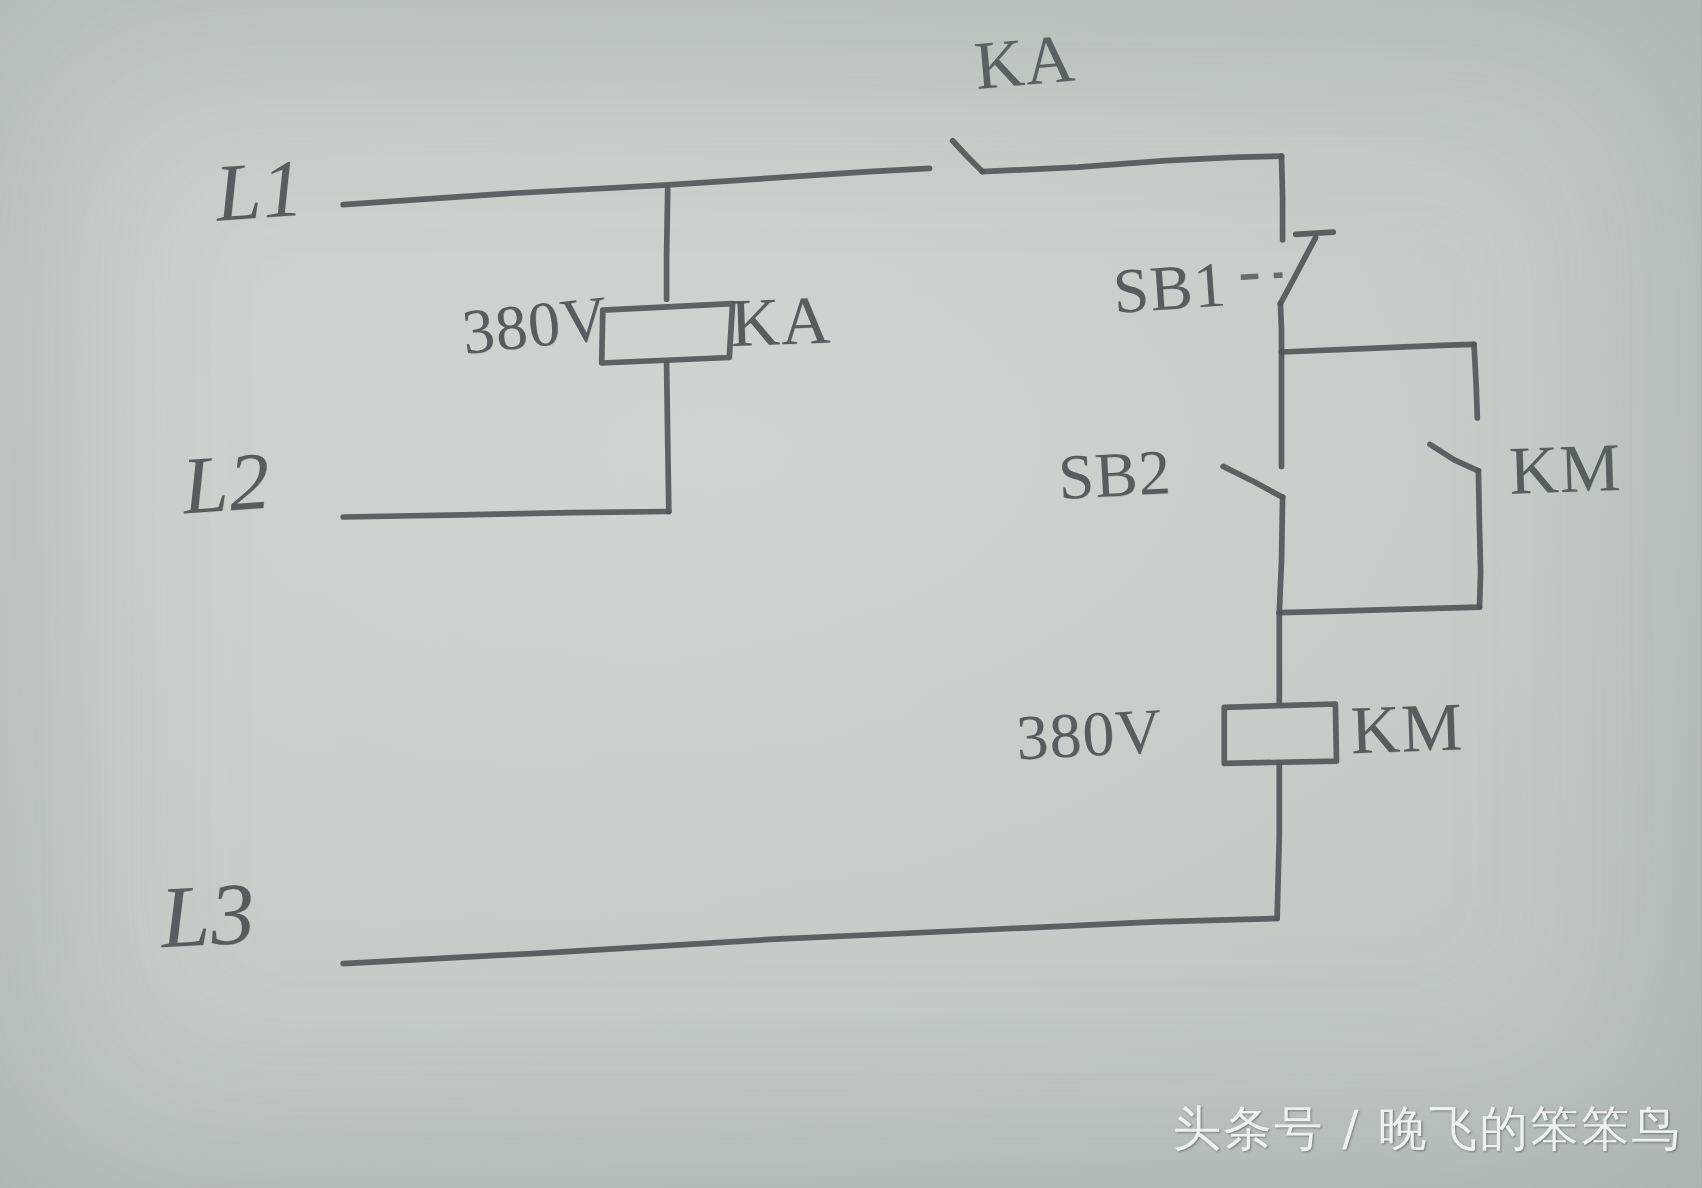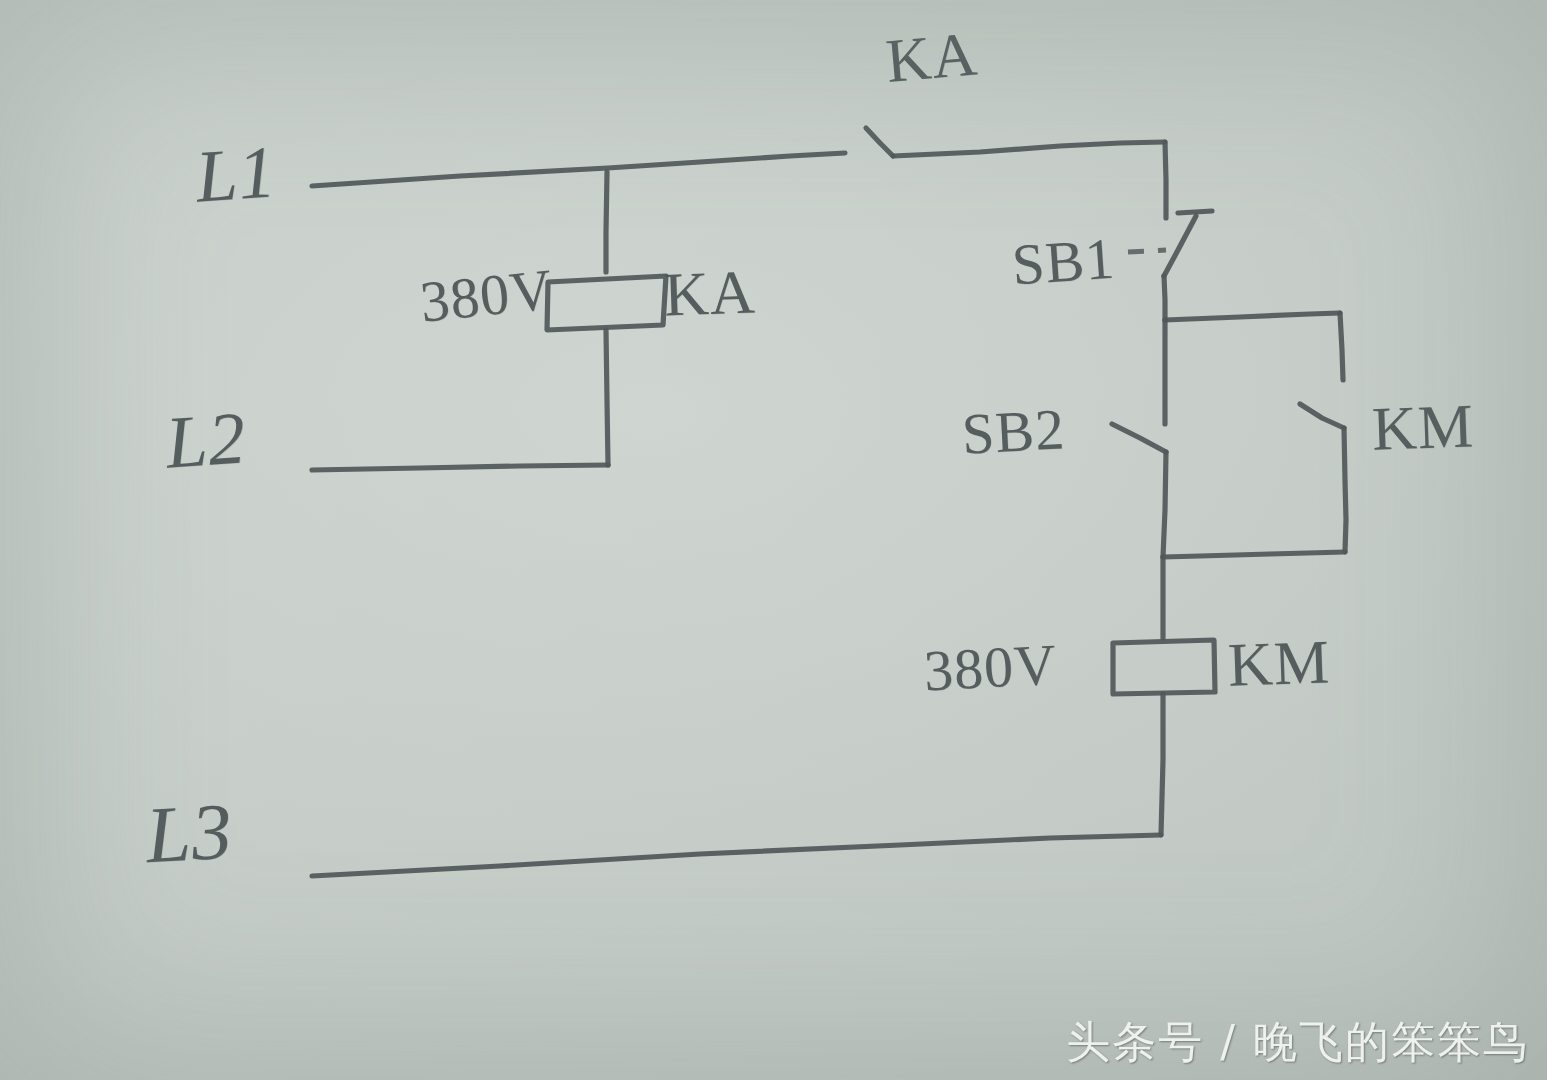--- a/index.html
+++ b/index.html
@@ -69,21 +69,21 @@
   .lbl-380-ka     { left: 420px; top: 262px; font-size: 58px; transform: rotate(-6deg); }
   .lbl-sb1  { left: 1012px; top: 228px; font-size: 58px; transform: rotate(-4deg); }
   .lbl-sb2  { left: 962px;  top: 398px; font-size: 58px; transform: rotate(-3deg); }
   .lbl-km-contact { left: 1372px; top: 392px; font-size: 62px; transform: rotate(-2deg); }
   .lbl-km-coil    { left: 1228px; top: 628px; font-size: 62px; transform: rotate(-2deg); }
   .lbl-380-km     { left: 924px;  top: 634px; font-size: 58px; transform: rotate(-3deg); }
 
   #watermark {
     position: absolute;
     right: 18px;
-    bottom: 8px;
+    bottom: 24px;
     font-family: "DejaVu Sans", sans-serif;
     font-size: 44px;
     color: #f2f4f2;
     letter-spacing: 2px;
     text-shadow: 1px 1px 2px rgba(60,68,64,0.55);
     opacity: 0.95;
     white-space: nowrap;
   }
 </style>
 </head>

